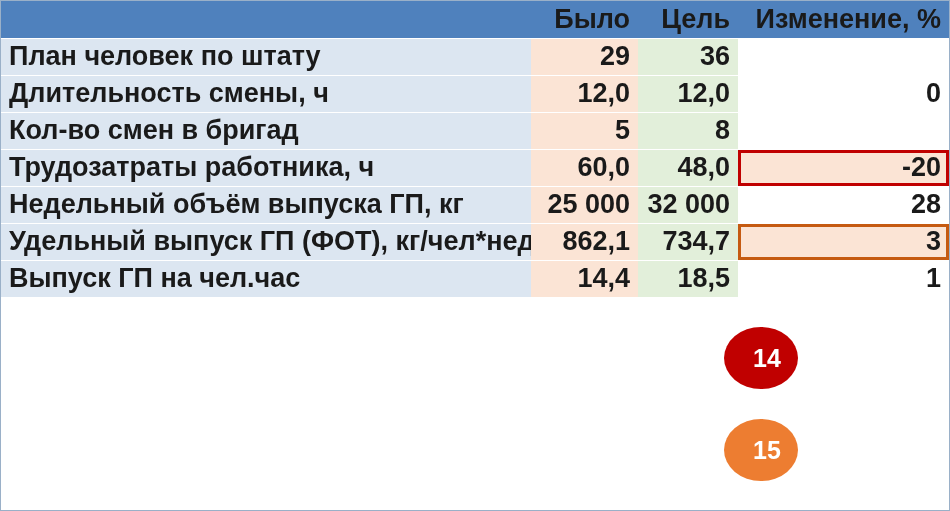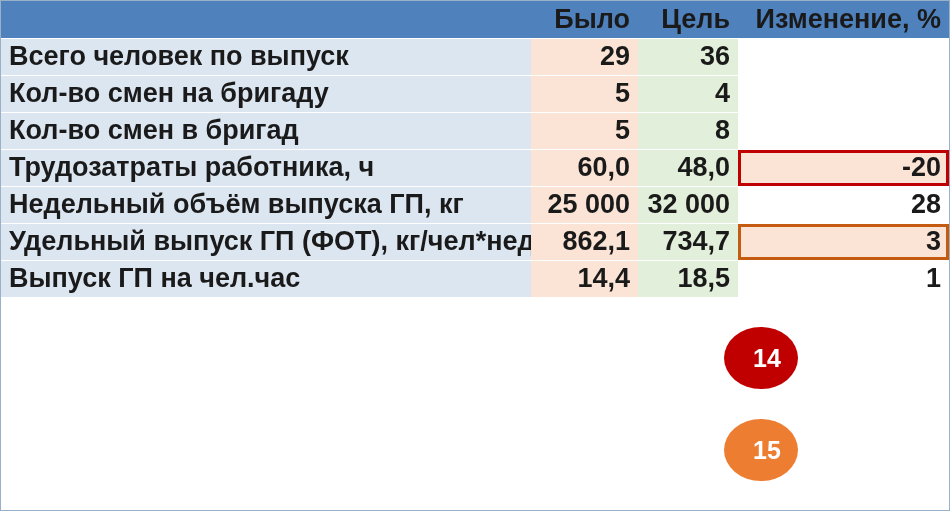--- a/index.html
+++ b/index.html
@@ -123,30 +123,30 @@
     <thead>
       <tr>
         <th class="h-label"></th>
         <th>Было</th>
         <th>Цель</th>
         <th>Изменение, %</th>
       </tr>
     </thead>
     <tbody>
       <tr>
-        <td class="label">Всего человек по выпуск</td>
+        <td class="label">План человек по штату</td>
         <td class="was">29</td>
         <td class="goal">36</td>
         <td class="delta"></td>
       </tr>
       <tr>
-        <td class="label">Кол-во смен на бригаду</td>
-        <td class="was">5</td>
-        <td class="goal">4</td>
-        <td class="delta"></td>
+        <td class="label">Длительность смены, ч</td>
+        <td class="was">12,0</td>
+        <td class="goal">12,0</td>
+        <td class="delta">0</td>
       </tr>
       <tr>
         <td class="label">Кол-во смен в бригад</td>
         <td class="was">5</td>
         <td class="goal">8</td>
         <td class="delta"></td>
       </tr>
       <tr>
         <td class="label">Трудозатраты работника, ч</td>
         <td class="was">60,0</td>

